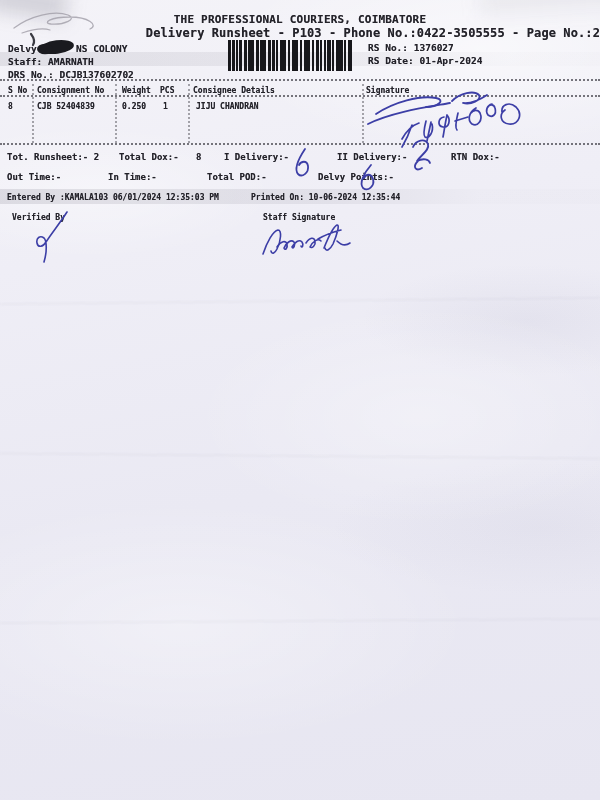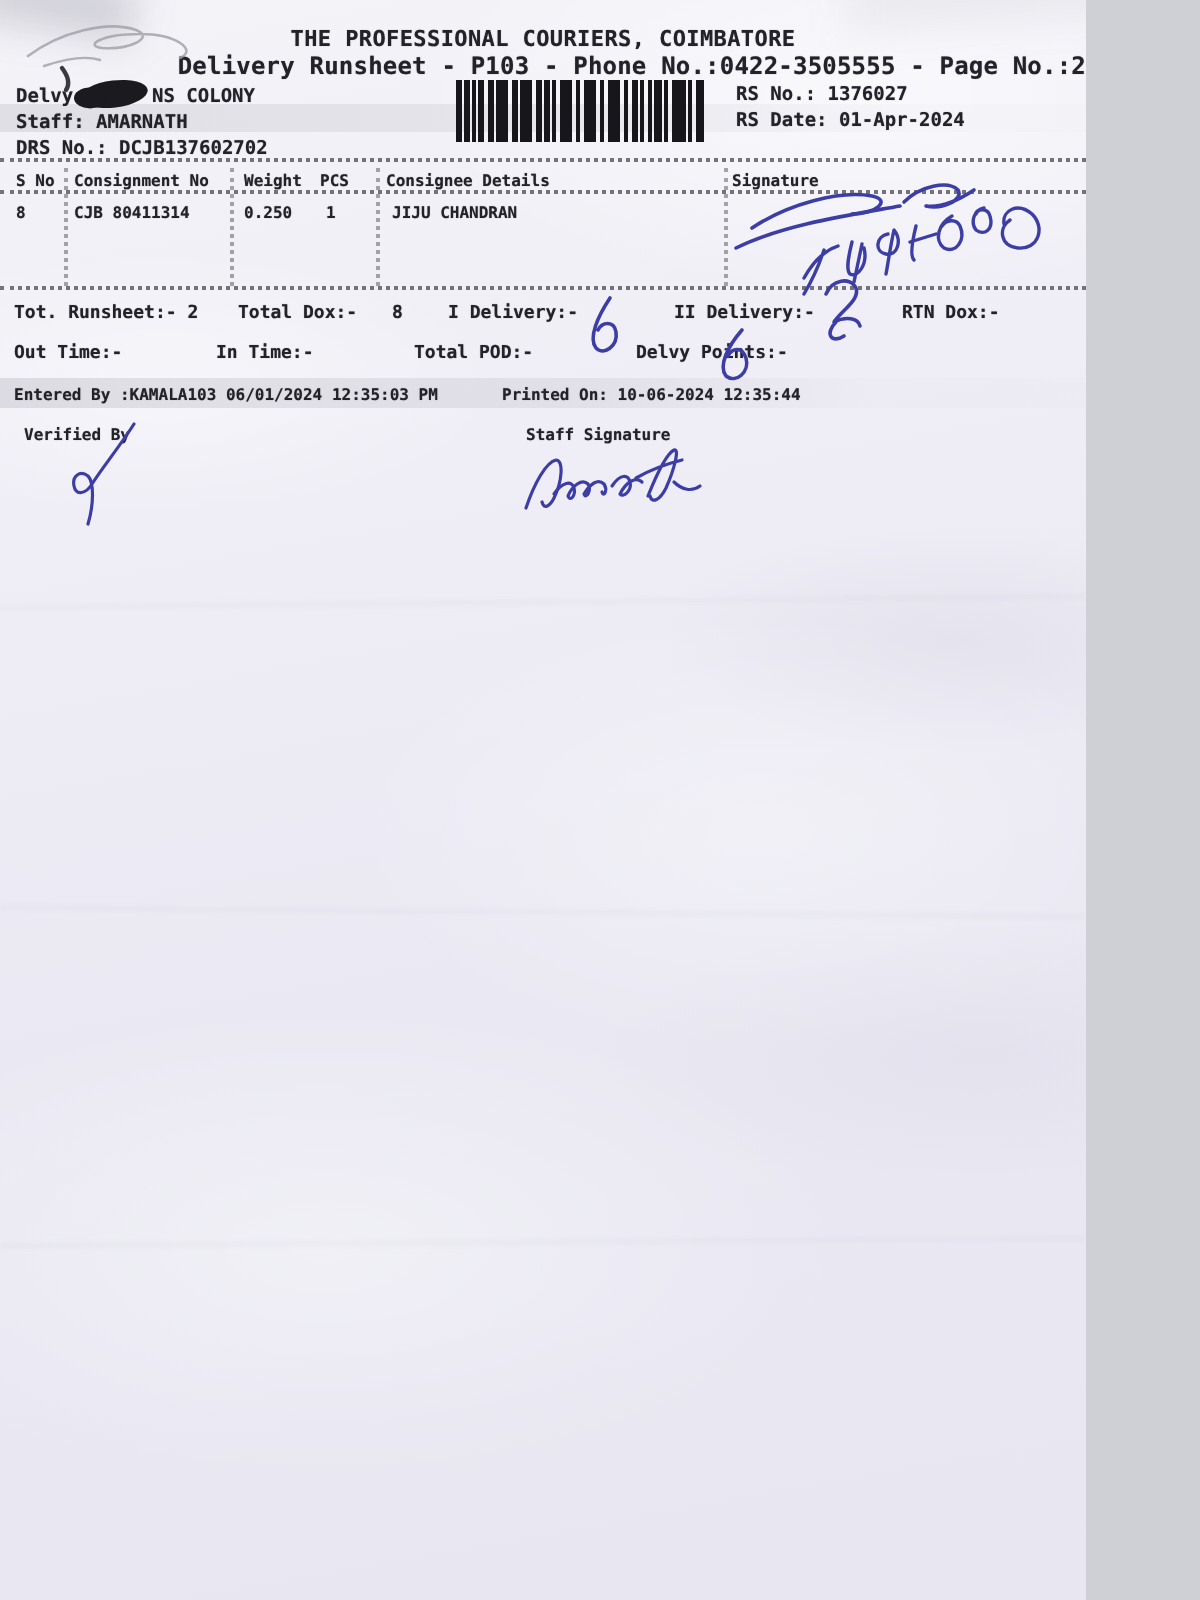--- a/index.html
+++ b/index.html
@@ -1,18 +1,18 @@
 <!DOCTYPE html>
 <html style="--ink: #3c3ea6; --text: #232229; --paper: #eceaf3; --redaction: #1a1a1f;"><head>
 <meta charset="utf-8">
 <style>
   html,body{margin:0;padding:0;}
   body{width:600px;height:800px;overflow:hidden;background:#cfcfd6;}
   #paper{
-    position:relative;width:543px;height:800px;overflow:hidden;
+    position:relative;width:600px;height:800px;overflow:hidden;
     background:
       radial-gradient(60% 18% at 80% 6%, rgba(255,255,255,.55), transparent 70%),
       radial-gradient(45% 12% at 15% 24%, rgba(255,255,255,.40), transparent 70%),
       radial-gradient(55% 20% at 70% 52%, rgba(255,255,255,.30), transparent 70%),
       radial-gradient(70% 22% at 30% 78%, rgba(255,255,255,.35), transparent 70%),
       radial-gradient(40% 10% at 88% 40%, rgba(150,150,180,.10), transparent 70%),
       radial-gradient(50% 12% at 90% 66%, rgba(150,150,180,.08), transparent 70%),
       linear-gradient(170deg,#f4f3f8 0%,#efeef6 30%,#eae9f3 60%,#e7e6f1 100%);
     font-family:"DejaVu Sans Mono","Liberation Mono",monospace;
     color:var(--text,#232229);
@@ -81,21 +81,21 @@
 
   <div class="abs mono fs8" style="left:8px;top:85px;">S No</div>
   <div class="abs mono fs8" style="left:37px;top:85px;">Consignment No</div>
   <div class="abs mono fs8" style="left:122px;top:85px;">Weight</div>
   <div class="abs mono fs8" style="left:160px;top:85px;">PCS</div>
   <div class="abs mono fs8" style="left:193px;top:85px;">Consignee Details</div>
   <div class="abs mono fs8" style="left:366px;top:85px;">Signature</div>
 
   <div>
     <div class="abs mono fs8" style="left:8px;top:101px;">8</div>
-    <div class="abs mono fs8" style="left:37px;top:101px;">CJB 80411314</div>
+    <div class="abs mono fs8" style="left:37px;top:101px;">CJB 52404839</div>
     <div class="abs mono fs8" style="left:122px;top:101px;">0.250</div>
     <div class="abs mono fs8" style="left:163px;top:101px;">1</div>
     <div class="abs mono fs8" style="left:196px;top:101px;">JIJU CHANDRAN</div>
   </div>
 
   <div class="abs mono fs9" style="left:7px;top:151px;">Tot. Runsheet:- 2</div>
   <div class="abs mono fs9" style="left:119px;top:151px;">Total Dox:-</div>
   <div class="abs mono fs9" style="left:196px;top:151px;">8</div>
   <div class="abs mono fs9" style="left:224px;top:151px;">I Delivery:-</div>
   <div class="abs mono fs9" style="left:337px;top:151px;">II Delivery:-</div>

